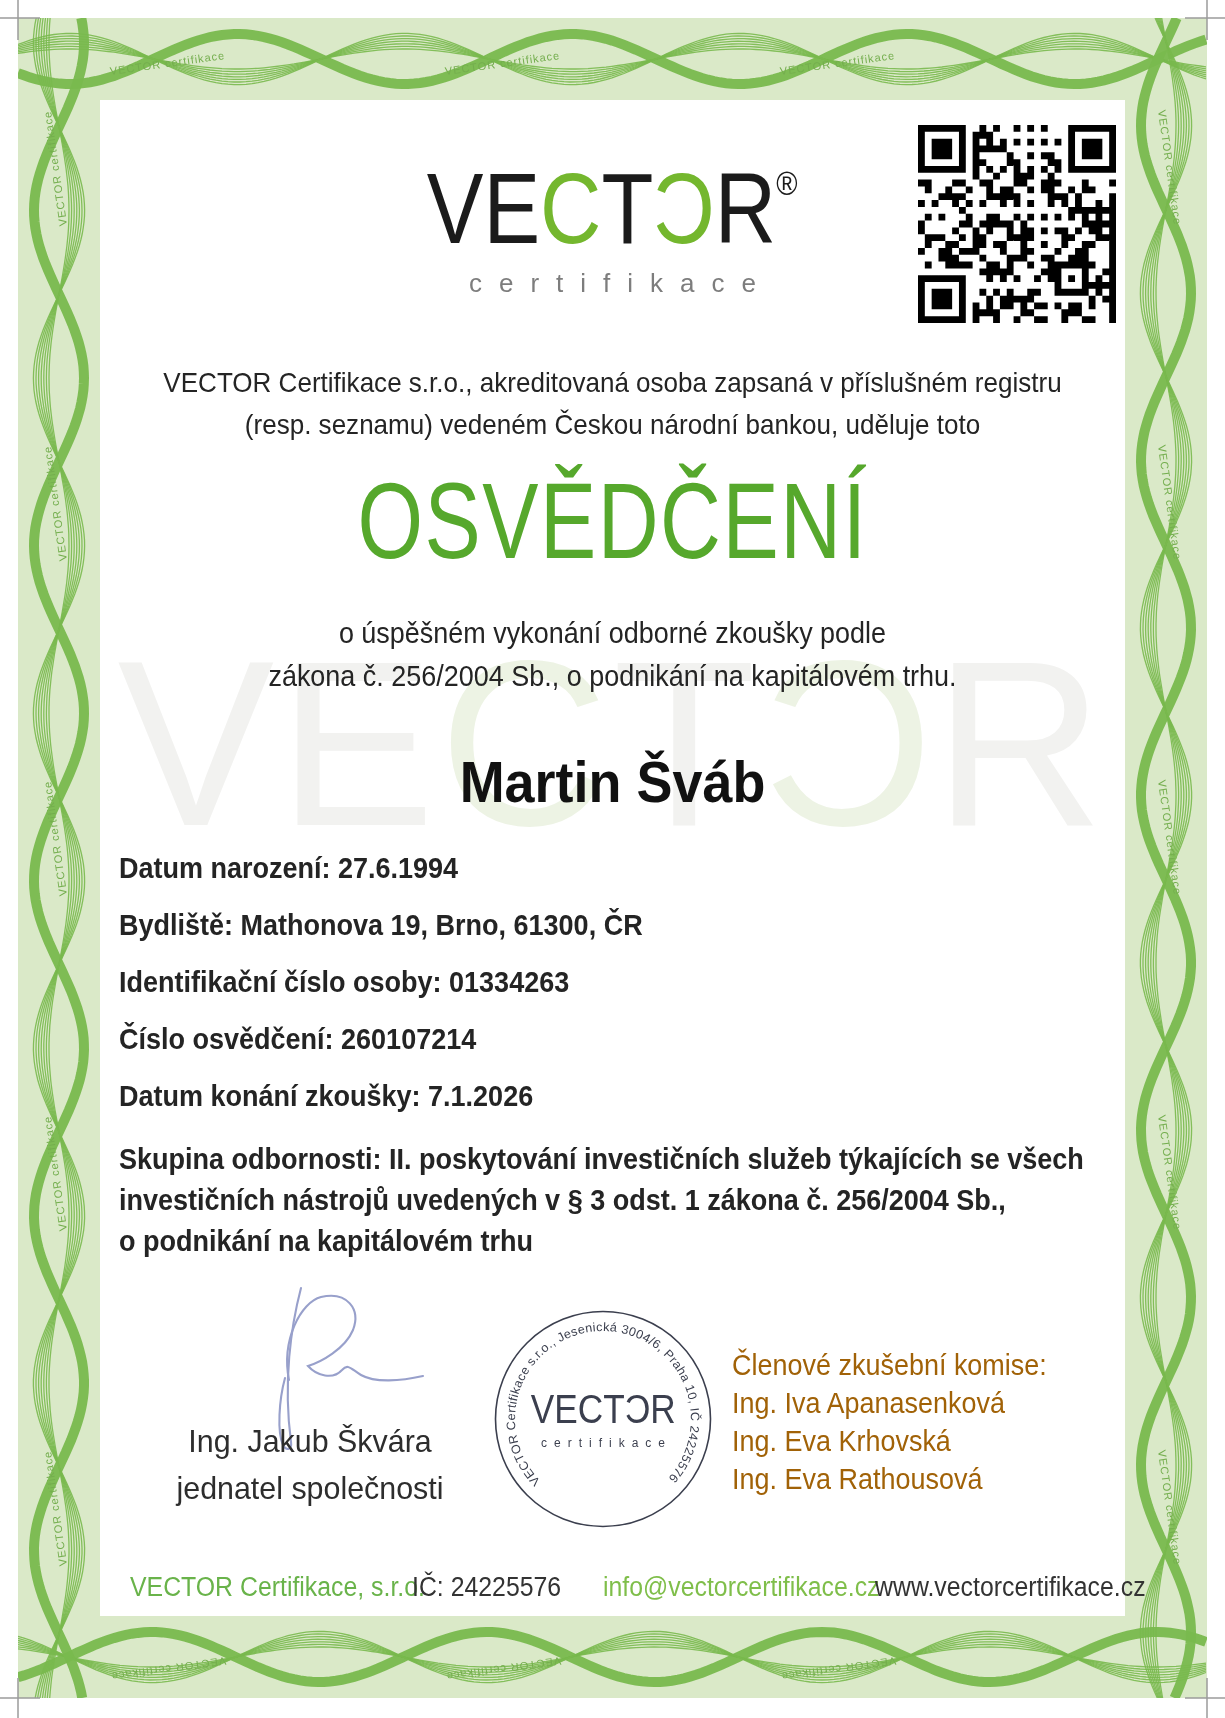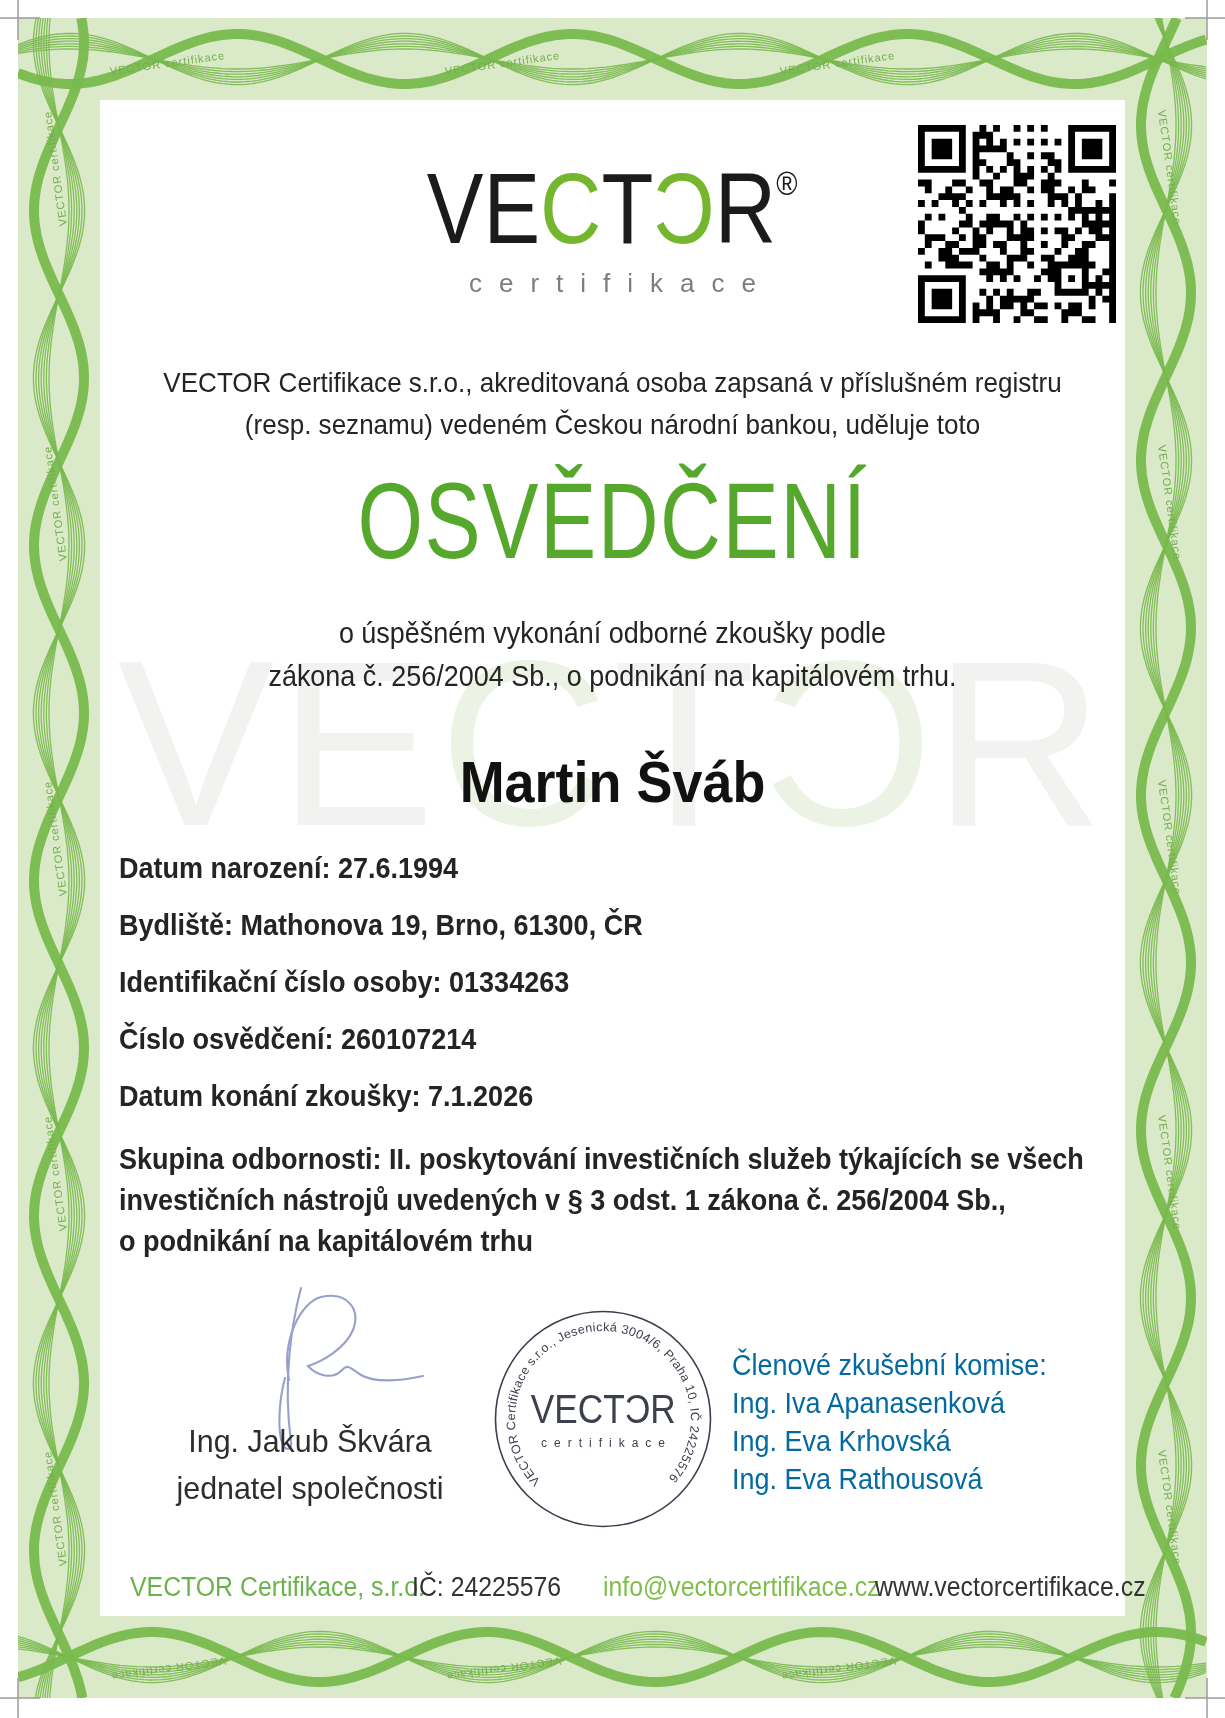--- a/index.html
+++ b/index.html
@@ -46,21 +46,21 @@
   .sig-name{position:absolute;left:60px;top:1318px;width:300px;text-align:center;font-size:32px;
             line-height:47px;transform:scaleX(0.95);transform-origin:center;color:#2d2d2d;}
 
   .seal{position:absolute;left:392px;top:1208px;width:222px;height:222px;}
   .seal svg{position:absolute;left:0;top:0;}
   .seal-logo{position:absolute;inset:0;display:flex;flex-direction:column;align-items:center;
              justify-content:center;color:#3b3f4e;}
   .seal-word{font-size:40px;line-height:1;transform:scaleX(0.88);white-space:nowrap;font-weight:400;}
   .seal-sub{font-size:12px;letter-spacing:7px;padding-left:7px;margin-top:7px;}
 
-  .committee{position:absolute;left:632px;top:1246px;font-size:29px;line-height:38px;color:#0369a1;}
+  .committee{position:absolute;left:632px;top:1246px;font-size:29px;line-height:38px;color:#a16207;}
   .c-line{transform:scaleX(0.93);transform-origin:left center;white-space:nowrap;}
 
   .footer{position:absolute;left:0;top:1472px;width:1025px;height:32px;font-size:27px;}
   .footer span{position:absolute;transform:scaleX(0.92);transform-origin:left center;white-space:nowrap;}
   .f-company{left:30px;color:#69b34a;}
   .f-ic{left:312px;color:#333;}
   .f-email{left:503px;color:#7fbe4a;}
   .f-web{left:775px;color:#333;}
 </style>
 </head>

